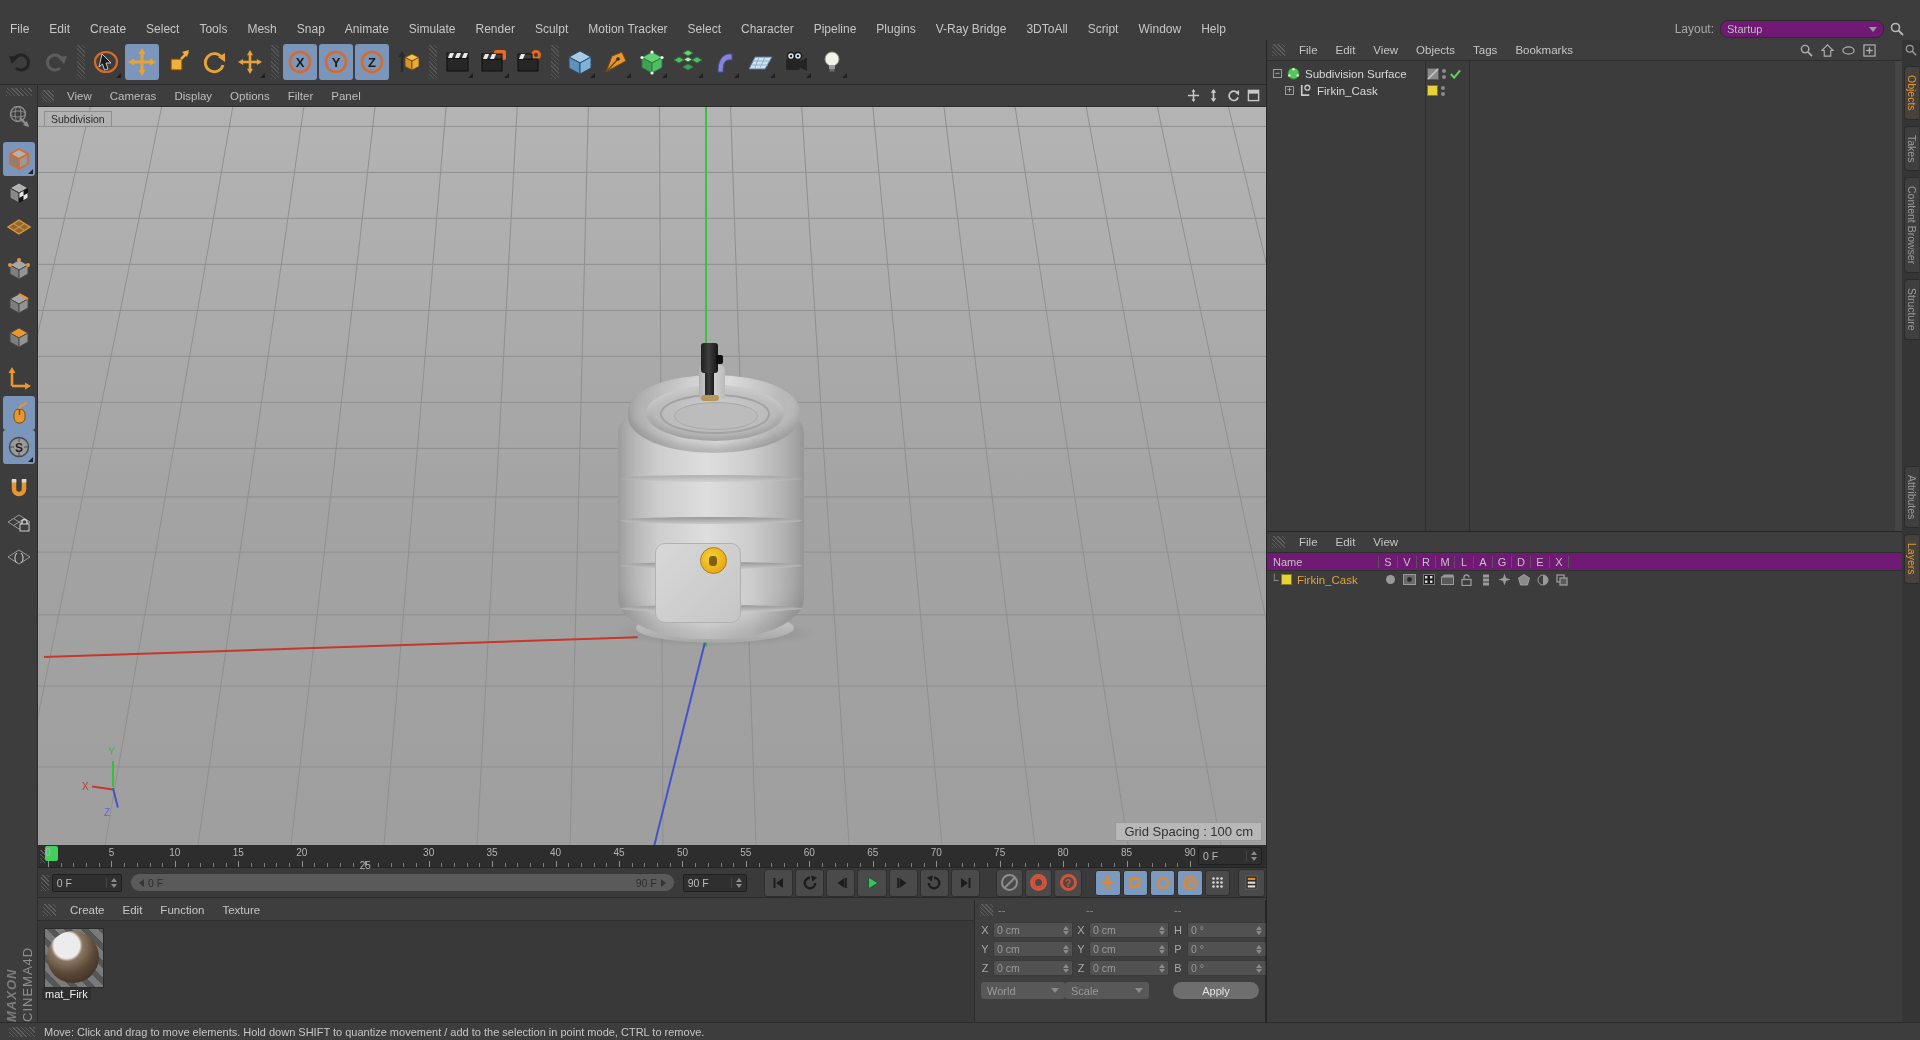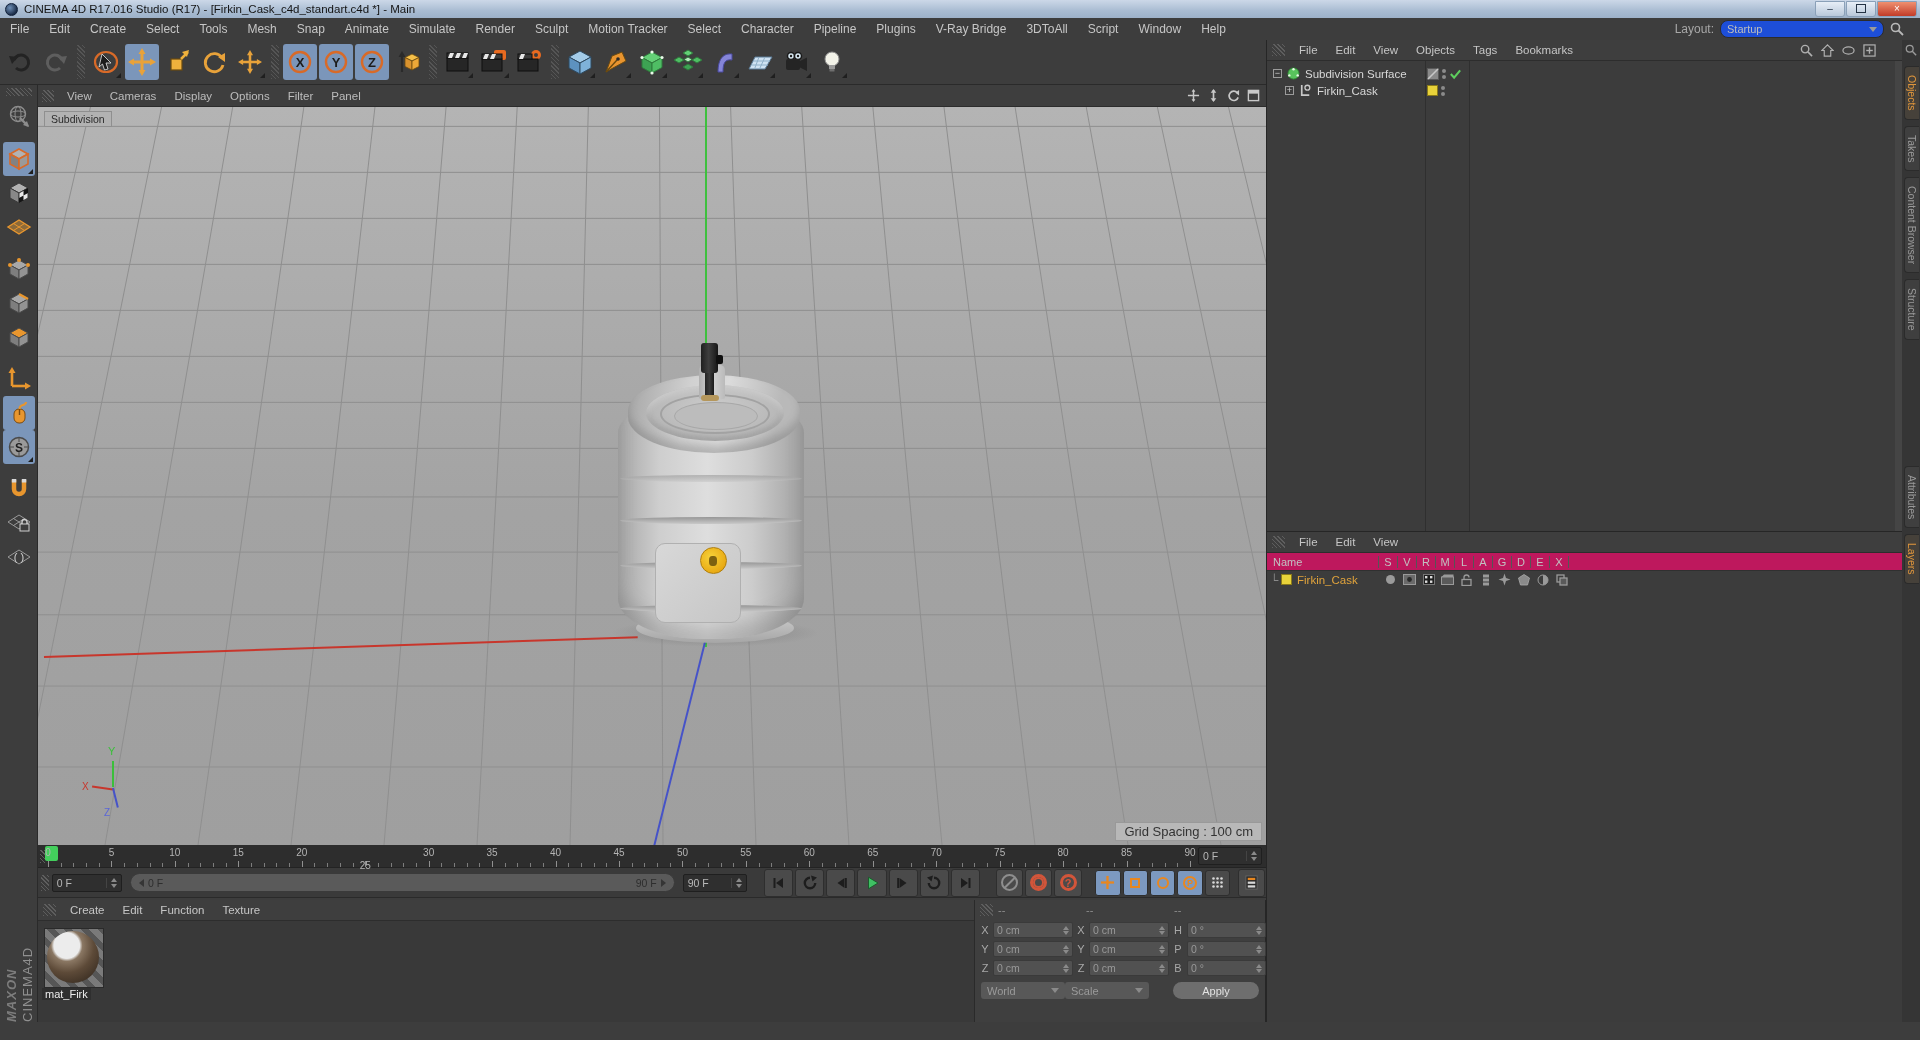--- a/index.html
+++ b/index.html
@@ -20,21 +20,21 @@
     font-size:10px;color:#243244;background:linear-gradient(#e7eef7,#b9c8da);
     border:1px solid #8aa0b8;border-radius:0 0 3px 3px;margin-left:1px;line-height:10px;}
   .winbtn.close{background:linear-gradient(#ef9070,#c23b28);color:#fff;width:38px;}
   .maxglyph{width:8px;height:7px;border:1.5px solid #243244;display:inline-block;}
   
   #menubar{left:0;top:18px;width:1920px;height:22px;background:#3d3d3d;
     border-bottom:1px solid #2e2e2e;display:flex;align-items:center;}
   #menubar .mi, .pmenu .mi{padding:0 10px;color:#c6c6c6;font-size:12px;cursor:default;}
   #layoutbox{margin-left:auto;display:flex;align-items:center;gap:6px;margin-right:8px;}
   #layoutbox .lbl{color:#a8a8a8;}
-  .dropdown{width:150px;height:16px;background:#1d4ed8;border:1px solid #2c2c2c;border-radius:8px;
+  .dropdown{width:150px;height:16px;background:#701a75;border:1px solid #2c2c2c;border-radius:8px;
     display:flex;align-items:center;padding:0 6px;color:#bdbdbd;font-size:11px;}
   .dropdown .caret{margin-left:auto;width:0;height:0;border-left:4px solid transparent;
     border-right:4px solid transparent;border-top:5px solid #9a9a9a;}
   
   #toolbar{left:0;top:40px;width:1266px;height:45px;background:#3d3d3d;
     border-bottom:1px solid #2a2a2a;display:flex;align-items:center;padding-left:2px;box-sizing:border-box;}
   .tbtn{width:34px;height:36px;border-radius:3px;display:flex;align-items:center;justify-content:center;
     margin:0 1px;position:relative;}
   .tbtn.active{background:#7b96ba;}
   .tbtn .corner{position:absolute;right:2px;bottom:2px;width:0;height:0;
@@ -125,21 +125,21 @@
     font-size:9px;line-height:7px;text-align:center;margin-right:4px;box-sizing:border-box;}
   .tagcol{position:absolute;left:158px;top:0;height:100%;width:1px;background:#2f2f2f;}
   .tagcol2{position:absolute;left:202px;top:0;height:100%;width:1px;background:#2f2f2f;}
   .tags{position:absolute;left:160px;display:flex;align-items:center;gap:3px;height:17px;}
   .tagsq{width:11px;height:11px;box-sizing:border-box;}
   .vdots{display:flex;flex-direction:column;gap:2px;}
   .vdots i{width:4px;height:4px;border-radius:50%;background:#8b8b8b;}
   #omscroll{position:absolute;right:0;top:0;width:7px;height:100%;background:#454545;}
   #lmpanel{left:1266px;top:531px;width:636px;height:491px;background:#3c3c3c;border-left:1px solid #262626;
     border-top:1px solid #262626;box-sizing:border-box;}
-  .lmhead{height:17px;background:#be185d;border-bottom:1px solid #303030;display:flex;align-items:center;font-size:11px;color:#c2c2c2;}
+  .lmhead{height:17px;background:#701a75;border-bottom:1px solid #303030;display:flex;align-items:center;font-size:11px;color:#c2c2c2;}
   .lmhead .name{width:112px;padding-left:6px;border-right:1px solid #555;box-sizing:border-box;}
   .lmhead span.col{width:19px;text-align:center;border-right:1px solid #555;box-sizing:border-box;}
   .lmrow{height:17px;display:flex;align-items:center;font-size:11.5px;}
   .lmrow .tree{color:#8a8a8a;width:14px;text-align:center;}
   .lmrow .name{color:#e0a33c;width:84px;}
   .lmrow .cell{width:19px;display:flex;align-items:center;justify-content:center;}
   
   #vtabs{left:1902px;top:40px;width:18px;height:982px;background:#353535;display:flex;flex-direction:column;align-items:center;}
   .vtab{writing-mode:vertical-rl;font-size:10.5px;color:#9a9a9a;background:#3f3f3f;
     border:1px solid #2b2b2b;border-right:none;border-radius:4px 0 0 4px;padding:8px 1px;margin-bottom:6px;width:15px;box-sizing:border-box;text-align:center;}
@@ -209,31 +209,20 @@
     display:flex;align-items:center;box-sizing:border-box;}
   #statusbar .handle{width:26px;height:10px;margin:0 9px;}
   #statusbar .txt{font-size:11px;color:#c6c6c6;}
   svg{display:block;}
 </style>
 </head>
 <body>
 
 <div class="app">
 
-  <div id="titlebar" class="abs">
-    <span class="appicon"></span>
-    <span class="t">CINEMA 4D R17.016 Studio (R17) - [Firkin_Cask_c4d_standart.c4d *] - Main</span>
-    <span class="winbtns">
-      <span class="winbtn">–</span>
-      <span class="winbtn">
-          <span class="maxglyph"></span>
-        </span>
-      <span class="winbtn close">×</span>
-    </span>
-  </div>
 
   <div id="menubar" class="abs">
       <span class="mi">File</span>
       <span class="mi">Edit</span>
       <span class="mi">Create</span>
       <span class="mi">Select</span>
       <span class="mi">Tools</span>
       <span class="mi">Mesh</span>
       <span class="mi">Snap</span>
       <span class="mi">Animate</span>
@@ -1237,14 +1226,18 @@
           <span class="caret"></span>
         </span>
       <span class="cdrop">
           <span>Scale</span>
           <span class="caret"></span>
         </span>
       <span class="capply">Apply</span>
     </div>
   </div>
 
+  <div id="statusbar" class="abs">
+    <span class="handle hatch"></span>
+    <span class="txt">Move: Click and drag to move elements. Hold down SHIFT to quantize movement / add to the selection in point mode, CTRL to remove.</span>
+  </div>
 
 </div>
 
 </body></html>

